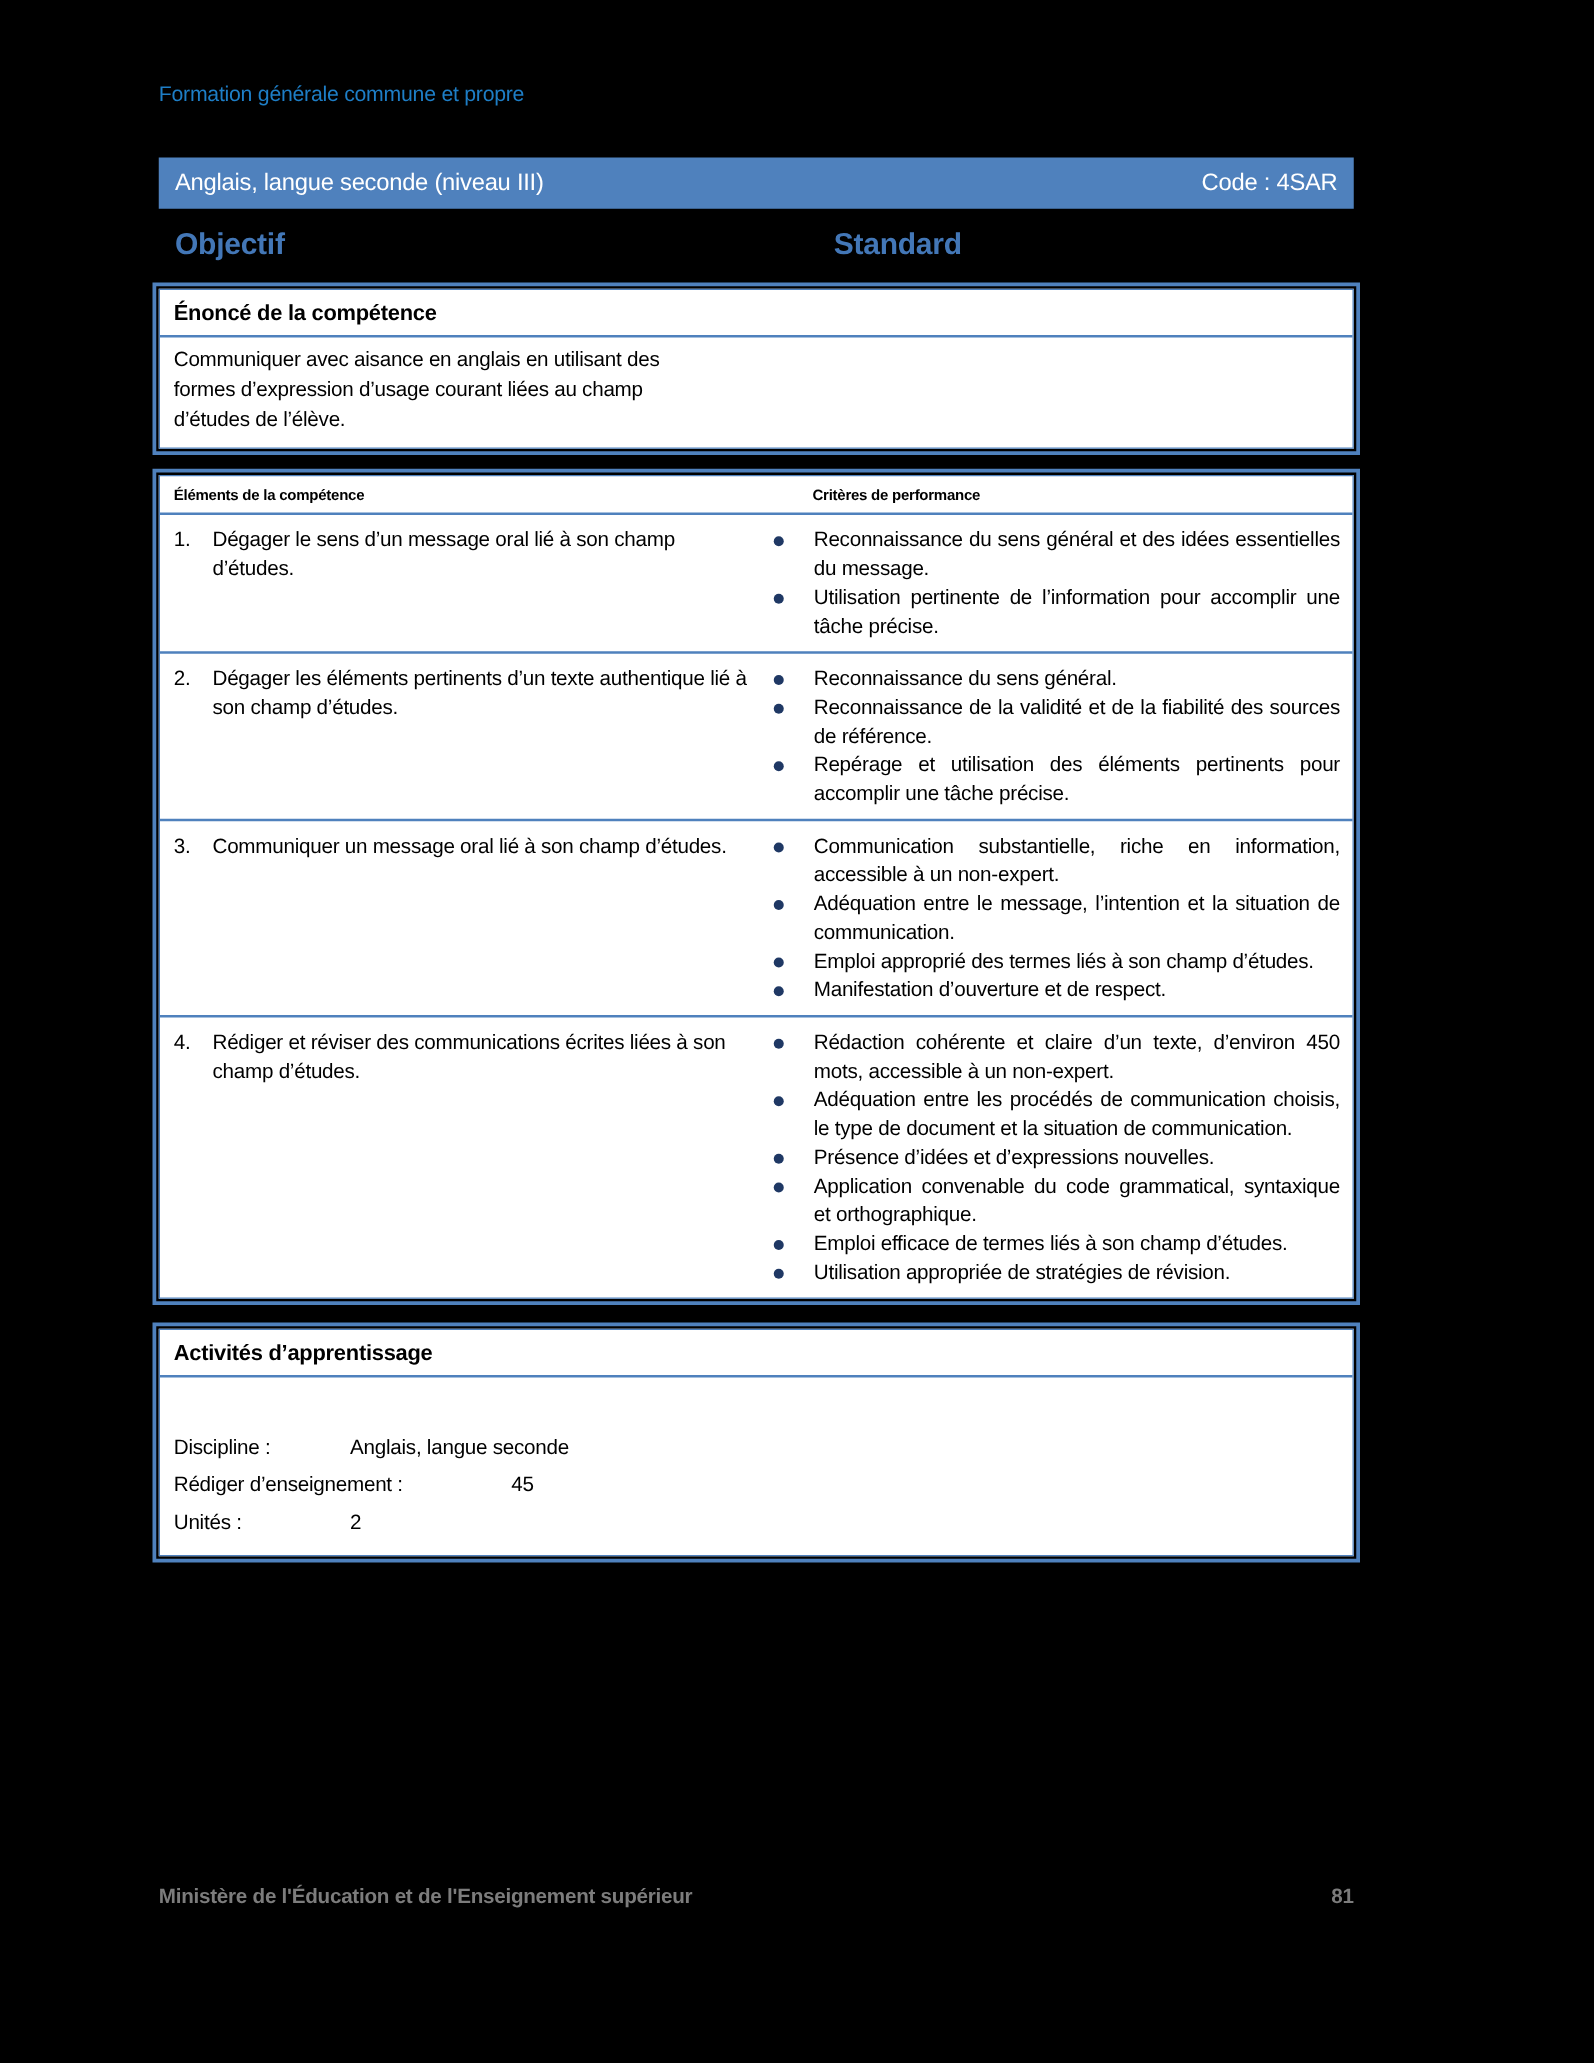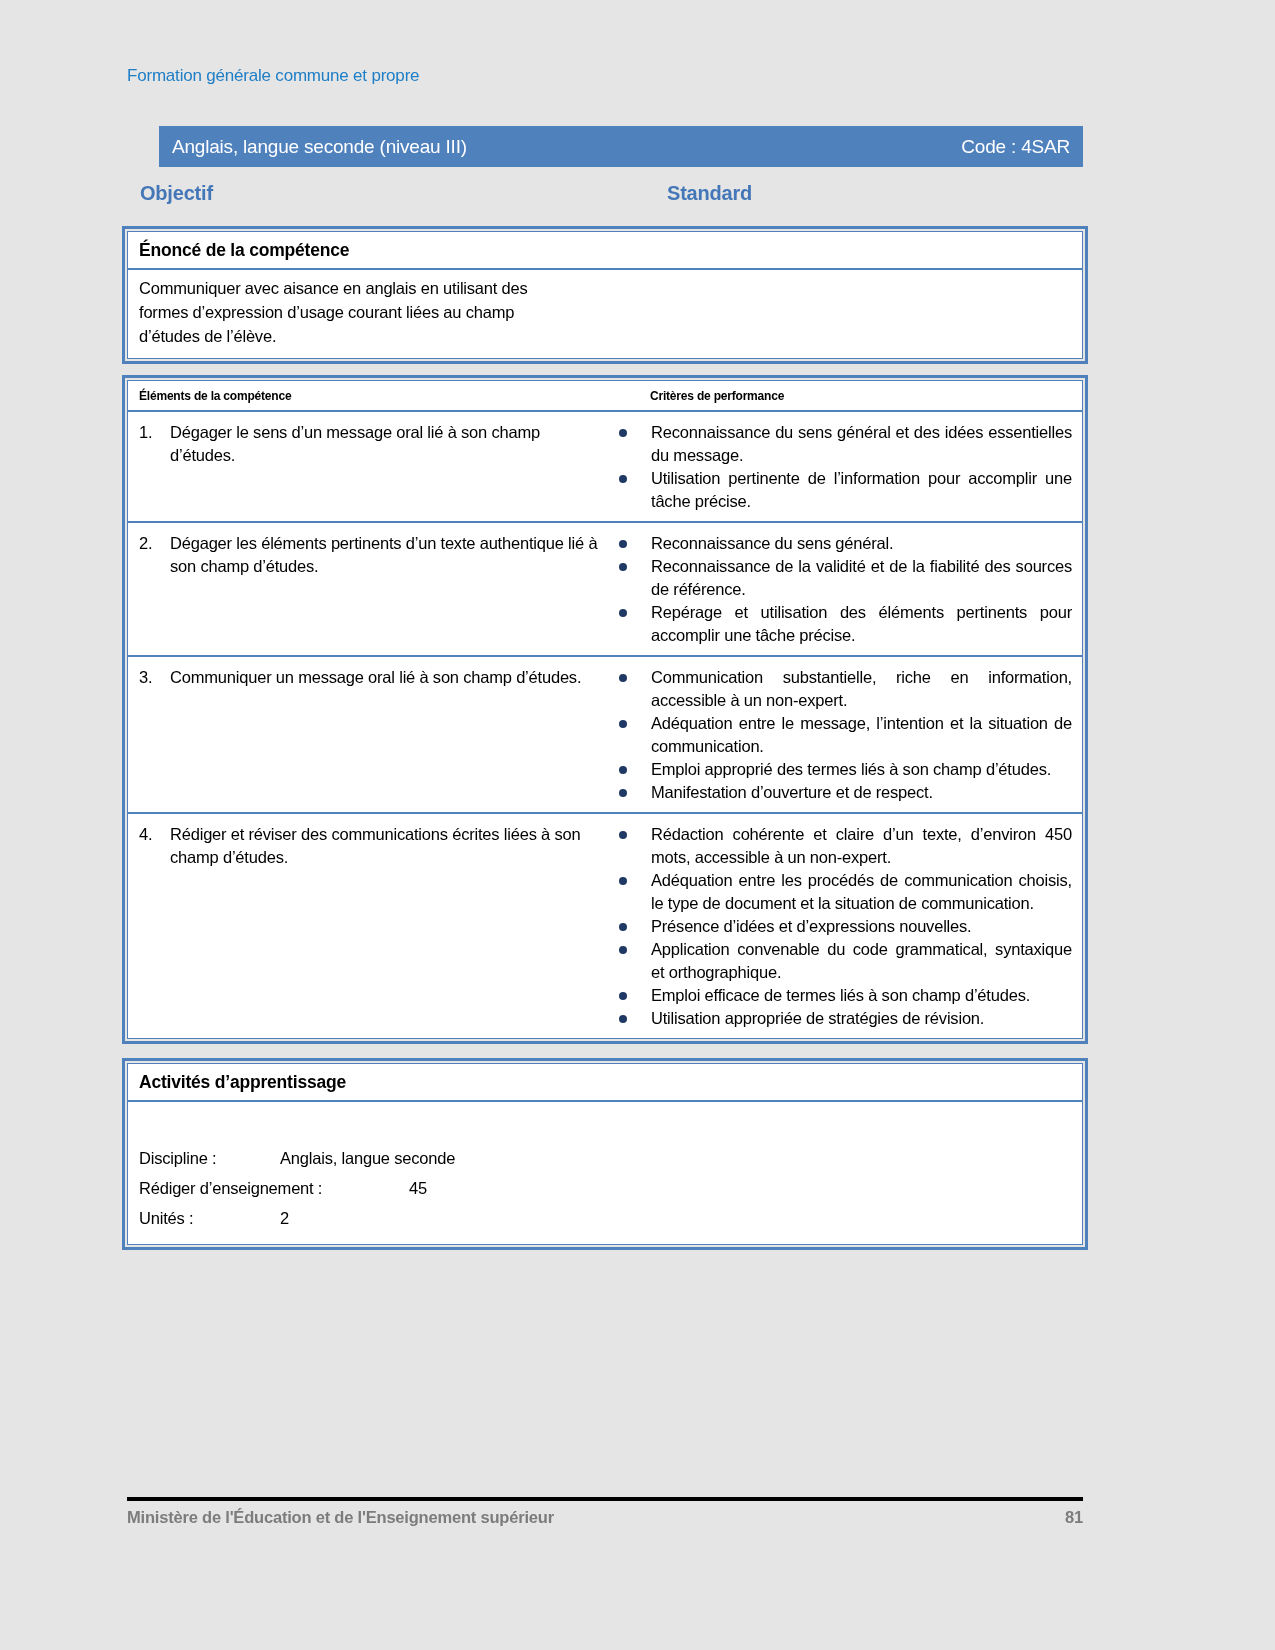--- a/index.html
+++ b/index.html
@@ -6,21 +6,21 @@
     margin: 0;
     padding: 0;
     background: #ffffff;
     font-family: "Liberation Sans", sans-serif;
     color: var(--text-black, #000);
   }
   .page {
     position: relative;
     width: 1275px;
     height: 1650px;
-    background: #e5e5e5;
+    background: #000000;
     overflow: hidden;
   }
   .inner {
     margin-left: 127px;
     width: 956px;
   }
   .eyebrow {
     padding-top: 66px;
     font-size: 17px;
     letter-spacing: -0.2px;
@@ -31,32 +31,31 @@
     height: 41px;
     background: var(--banner-bg, #4f81bd);
     color: var(--banner-text, #fff);
     display: flex;
     justify-content: space-between;
     align-items: center;
     padding: 0 13px;
     box-sizing: border-box;
     font-size: 19px;
     letter-spacing: -0.2px;
-    margin-left: 32px;
   }
   .heads {
     position: relative;
     margin-top: 15px;
     height: 30px;
   }
   .heads span {
     position: absolute;
     top: 0;
     font-weight: bold;
-    font-size: 20px;
+    font-size: 24px;
     letter-spacing: -0.2px;
     color: var(--heading-blue, #4377b7);
   }
   .heads .obj { left: 13px; }
   .heads .std { left: 540px; }
 
   .bx {
     border: 1px solid var(--box-border, #4f81bd);
     outline: 3px solid var(--box-border, #4f81bd);
     outline-offset: 2px;

